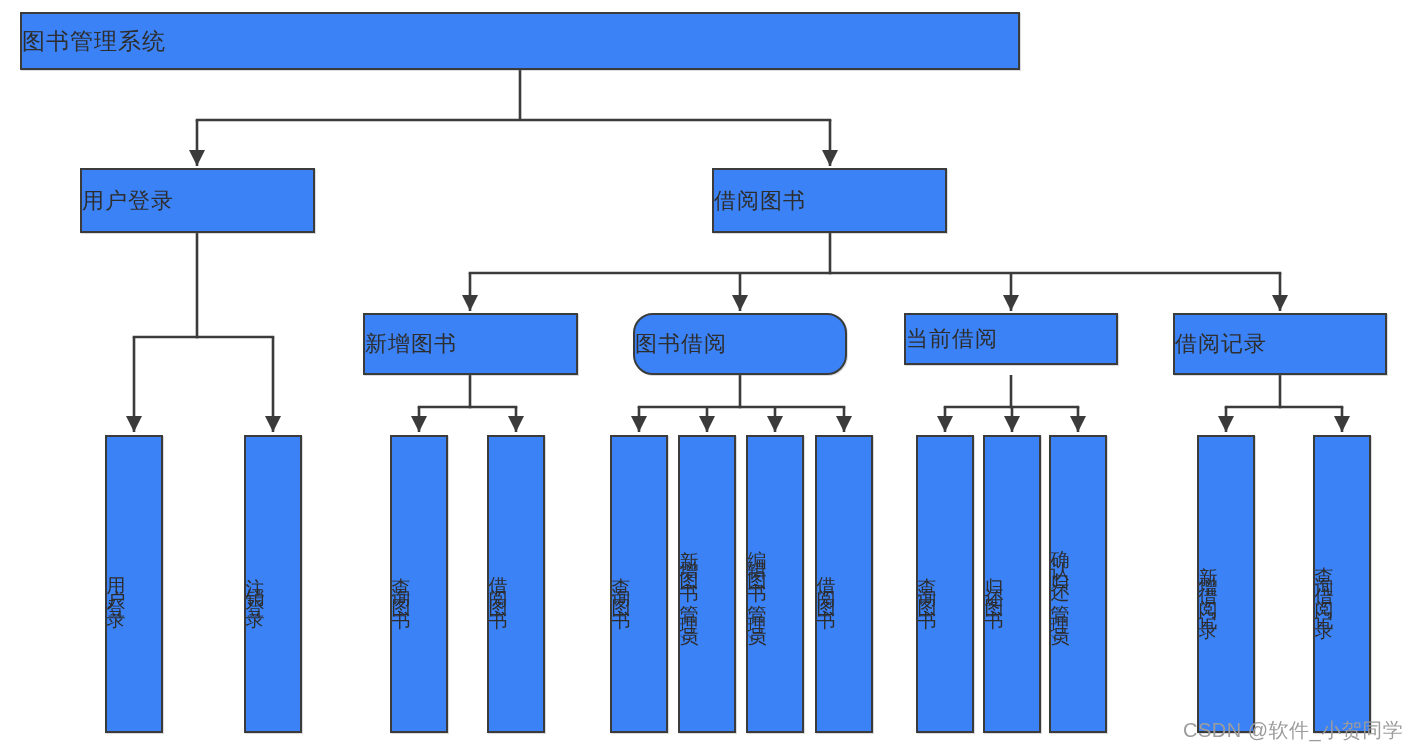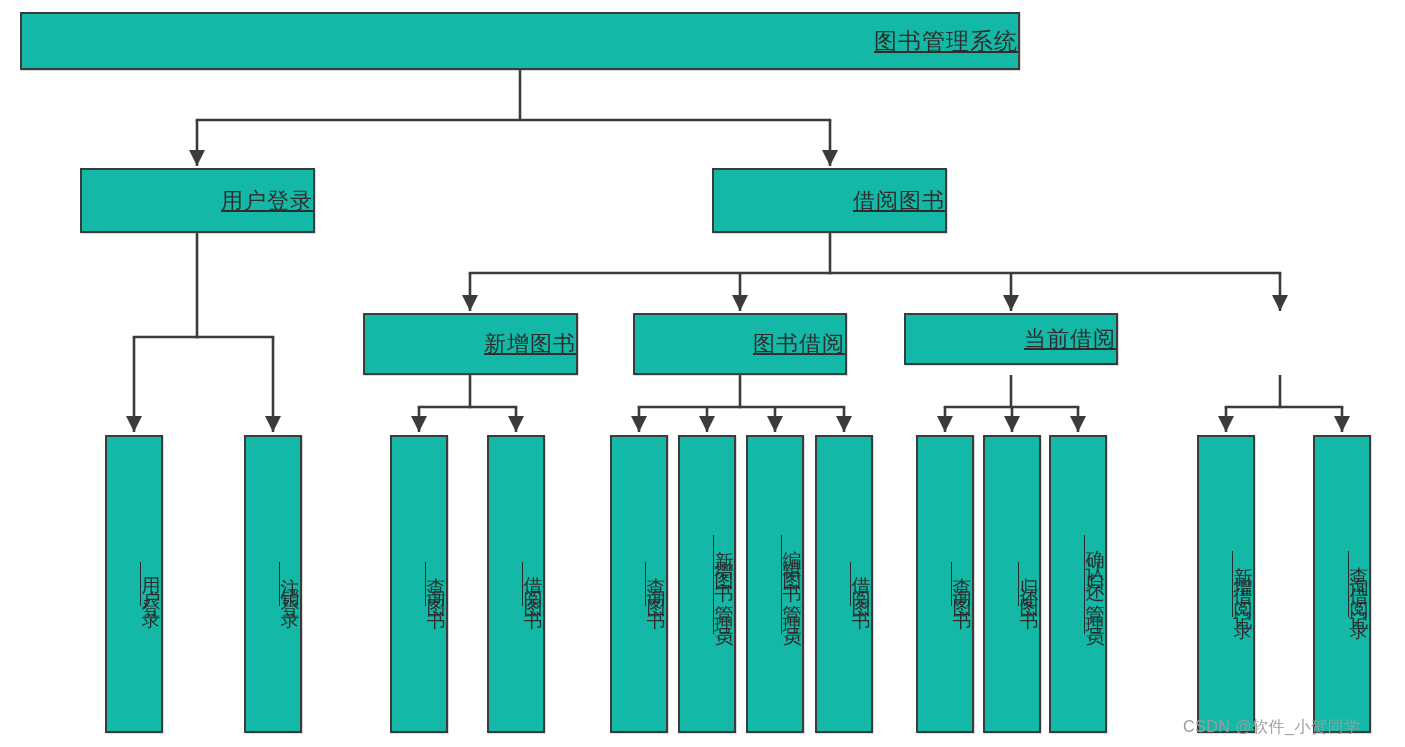--- a/index.html
+++ b/index.html
@@ -4,36 +4,35 @@
 <style>
   html,body{margin:0;padding:0;background:#ffffff;}
   body{
     width:1405px;height:747px;position:relative;overflow:hidden;
     font-family:"Liberation Sans","DejaVu Sans",sans-serif;
     color:#2d2d2d;
   }
   .stage{position:absolute;left:0;top:0;width:1405px;height:747px;}
   svg.connectors{position:absolute;left:0;top:0;z-index:1;}
   .box{
-    position:absolute;box-sizing:border-box;background:#14b8a6;
+    position:absolute;box-sizing:border-box;background:#3b82f6;
     border:2.6px solid #3b3b3b;z-index:2;
-    display:flex;align-items:center;justify-content:flex-end;
+    display:flex;align-items:center;justify-content:flex-start;
     box-shadow:1px 1px 0 rgba(110,110,110,0.25);
-    text-decoration:underline;
   }
   .hlabel{font-size:22px;letter-spacing:1px;white-space:nowrap;}
   .root .hlabel{font-size:23px;}
   .leaf{width:58px;height:298px;top:435px;overflow:hidden;}
   .vlabel{
     writing-mode:vertical-rl;text-orientation:mixed;
     font-size:19px;line-height:1;letter-spacing:11px;white-space:nowrap;
   }
   .watermark{
     position:absolute;left:1183px;top:717px;z-index:6;
-    color:#9c9c9c;font-size:16px;letter-spacing:0.5px;white-space:nowrap;
+    color:#9c9c9c;font-size:20px;letter-spacing:0.5px;white-space:nowrap;
   }
 </style>
 </head>
 <body>
 
 <div class="stage">
 
   <svg class="connectors" width="1405" height="747" viewBox="0 0 1405 747">
     <defs>
       <marker id="arrow" viewBox="0 0 10 10" refX="10" refY="5" markerWidth="22" markerHeight="16" orient="auto" markerUnits="userSpaceOnUse">
@@ -88,25 +87,28 @@
   <div class="box" style="left:80px;top:168px;width:235px;height:65px;">
     <span class="hlabel">用户登录</span>
   </div>
   <div class="box" style="left:712px;top:168px;width:235px;height:65px;">
     <span class="hlabel">借阅图书</span>
   </div>
 
   <div class="box" style="left:363px;top:313px;width:215px;height:62px;">
     <span class="hlabel">新增图书</span>
   </div>
-  <div class="box" style="left:633px;top:313px;width:214px;height:62px;">
+  <div class="box" style="left:633px;top:313px;width:214px;height:62px;border-radius:20px;">
     <span class="hlabel">图书借阅</span>
   </div>
   <div class="box" style="left:904px;top:313px;width:214px;height:52px;">
     <span class="hlabel">当前借阅</span>
+  </div>
+  <div class="box" style="left:1173px;top:313px;width:214px;height:62px;">
+    <span class="hlabel">借阅记录</span>
   </div>
 
   <div class="box leaf" style="left:105px;">
     <span class="vlabel">用户登录</span>
   </div>
   <div class="box leaf" style="left:244px;">
     <span class="vlabel">注销登录</span>
   </div>
 
   <div class="box leaf" style="left:390px;">

